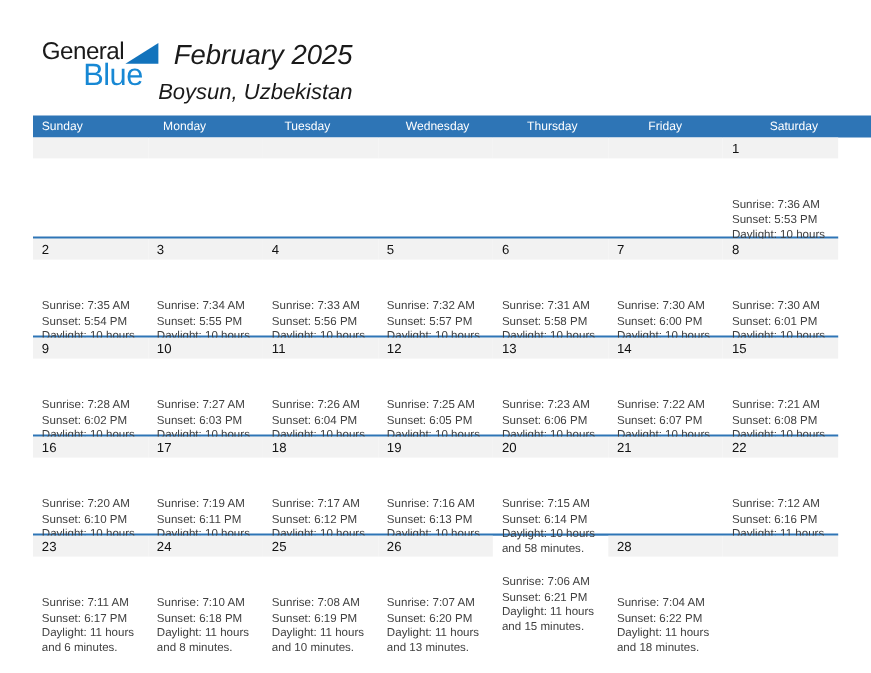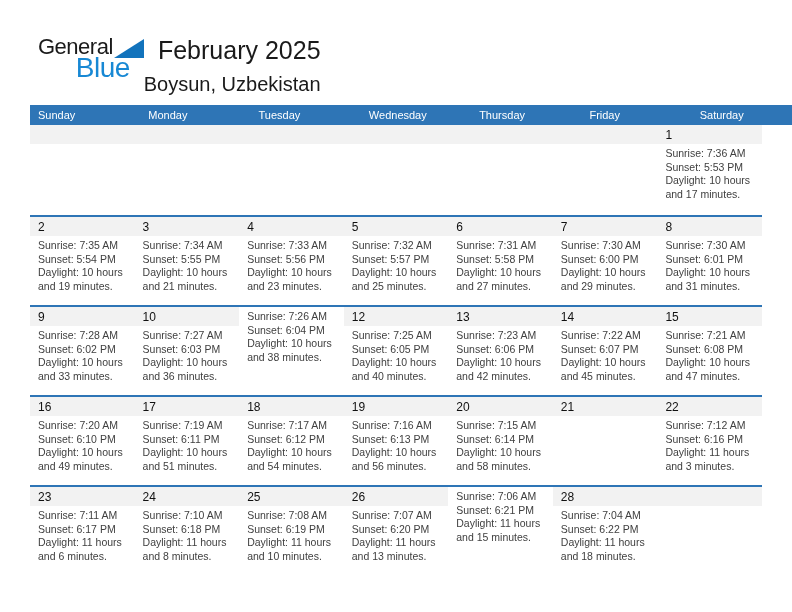--- a/index.html
+++ b/index.html
@@ -30,21 +30,21 @@
   }
   .logo-triangle {
     display: inline-block; width: 0; height: 0; margin-left: 1px;
     border-left: 30px solid transparent;
     border-bottom: 19px solid var(--triangle-blue);
   }
   .logo-blue {
     font-size: 28px; color: var(--logo-blue); letter-spacing: -0.5px;
     text-align: right; margin-top: -4px; padding-right: 14px;
   }
-  .titles { text-align: right; }
+  .titles { text-align: right; font-style: italic; }
   .calendar-title { font-size: 25px; color: var(--text-dark); font-weight: 400; }
   .calendar-location { font-size: 20px; color: var(--text-dark); margin-top: 8px; }
 
   
   .weekday-row {
     position: absolute; top: 105px; left: 30px; width: 772px; height: 20px;
     background: var(--accent);
     display: grid; grid-template-columns: repeat(7, 1fr); align-items: center;
   }
   .weekday-label { color: #ffffff; font-size: 11px; padding-left: 8px; }
@@ -56,21 +56,21 @@
     height: 90px; border-top: 2px solid var(--accent);
   }
   .week-row.first { border-top: none; }
   .day-band {
     height: 19px; background: var(--band-bg);
     display: flex; align-items: center;
     padding-left: 8px; font-size: 12px; color: #111111;
   }
   .day-details {
     padding: 3px 6px 0 8px;
-    font-size: 10.5px; line-height: 13.5px; color: var(--text-detail);
+    font-size: 10.5px; line-height: 13.5px; color: var(--text-detail); margin-top: 33px;
   }
 </style>
 </head>
 <body>
 
 <div class="page">
 
   <div class="top-area">
     <div class="logo">
       <div class="logo-row">
@@ -193,20 +193,21 @@
         </div>
         <div class="day-cell">
           <div class="day-band">10</div>
           <div class="day-details">
             <div>Sunrise: 7:27 AM</div>
             <div>Sunset: 6:03 PM</div>
             <div>Daylight: 10 hours and 36 minutes.</div>
           </div>
         </div>
         <div class="day-cell">
+          <div class="day-band">11</div>
           <div class="day-details">
             <div>Sunrise: 7:26 AM</div>
             <div>Sunset: 6:04 PM</div>
             <div>Daylight: 10 hours and 38 minutes.</div>
           </div>
         </div>
         <div class="day-cell">
           <div class="day-band">12</div>
           <div class="day-details">
             <div>Sunrise: 7:25 AM</div>

